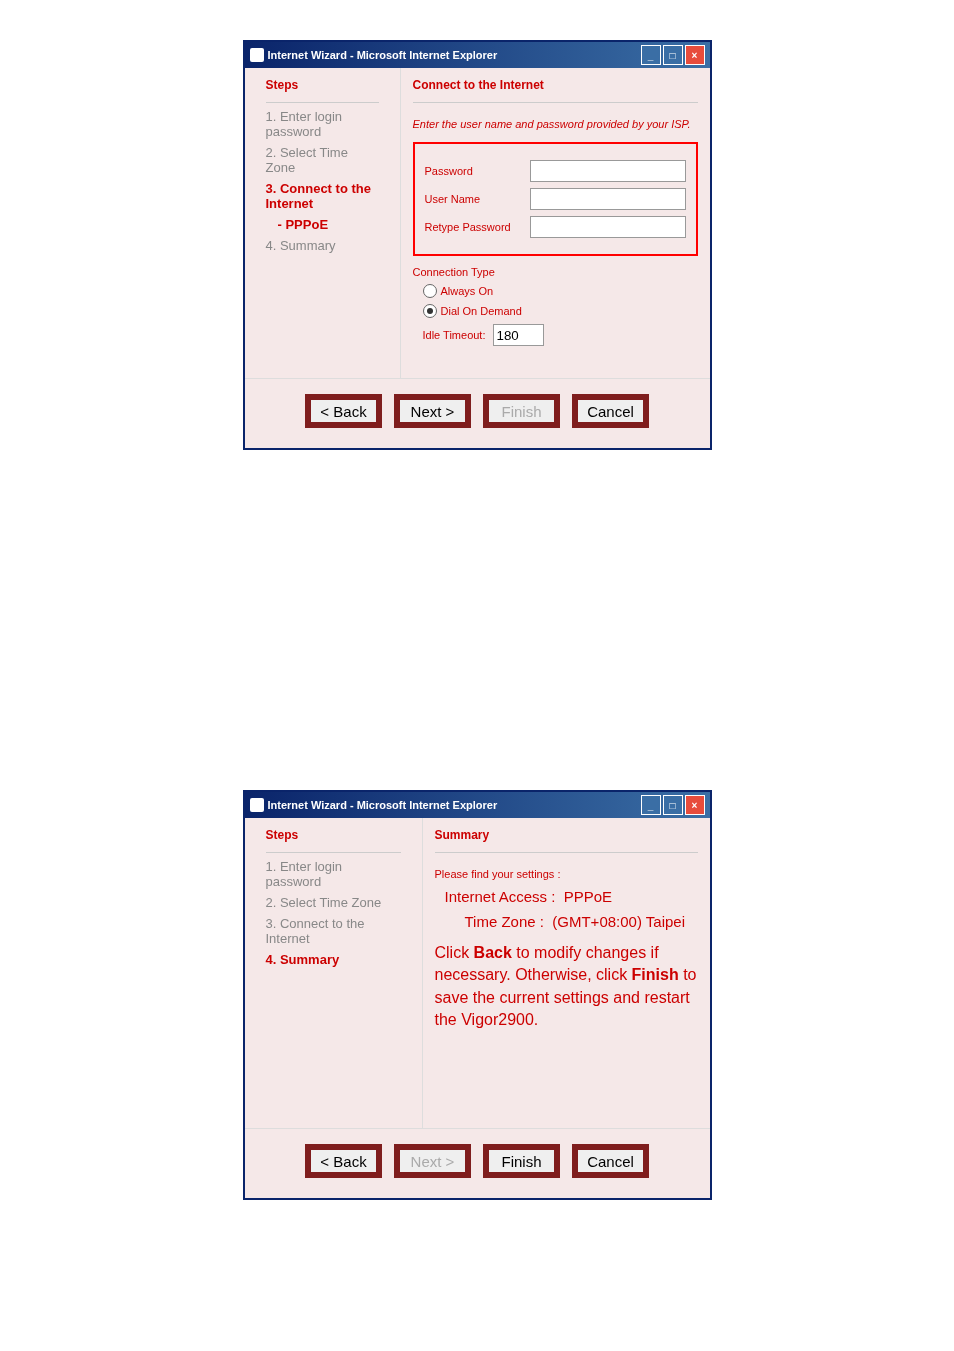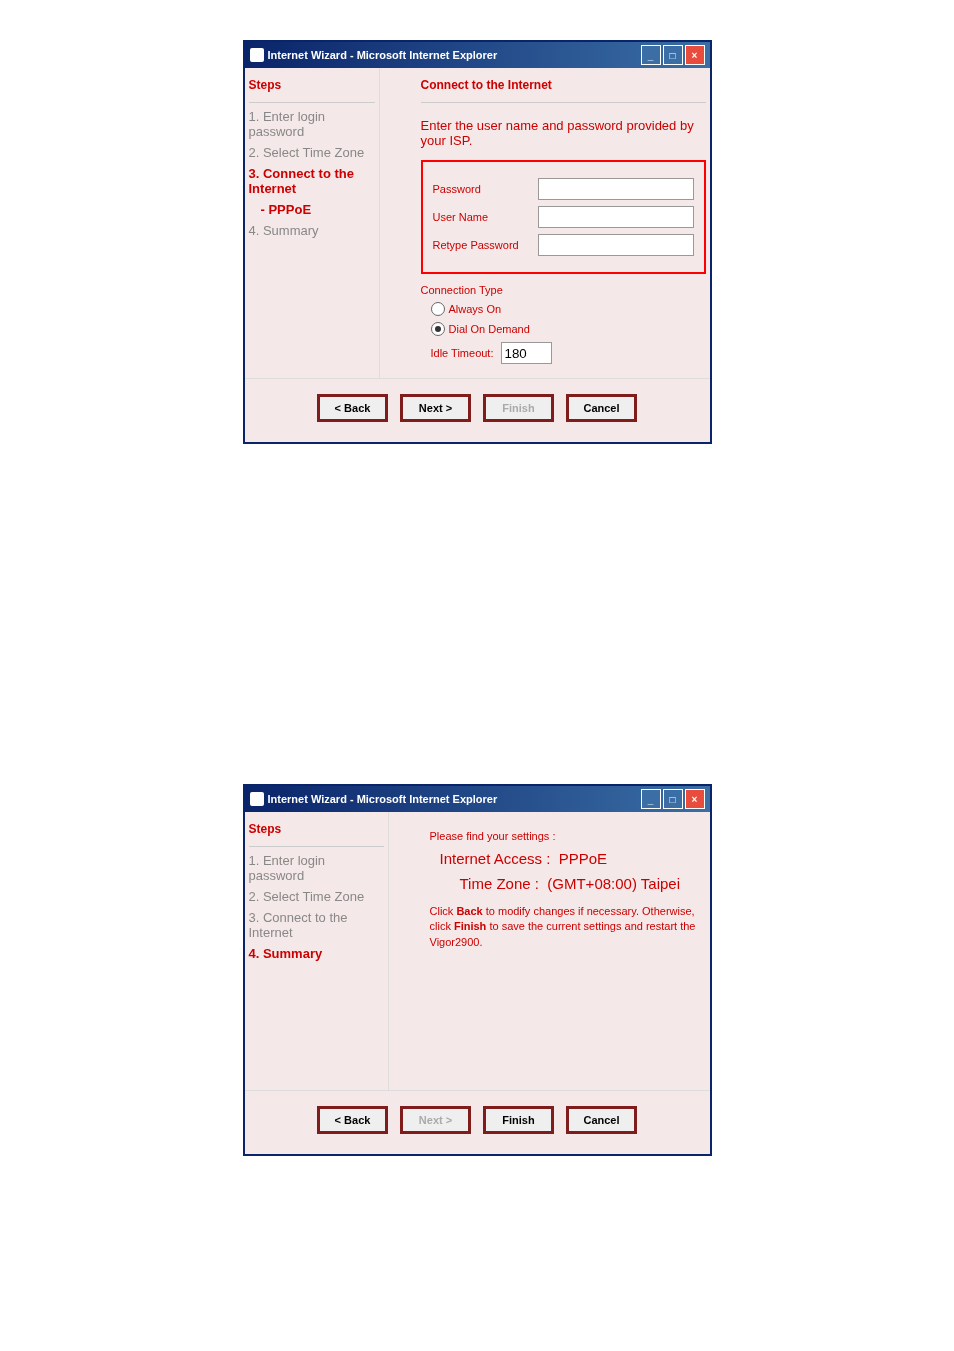--- a/index.html
+++ b/index.html
@@ -56,21 +56,21 @@
     .win-btn.close {
       background: #e74c3c;
     }
     .content-area {
       display: flex;
       background: #f5e8e8;
       background-image: linear-gradient(rgba(245,232,232,0.9), rgba(245,232,232,0.9));
     }
     .sidebar {
       width: 135px;
-      padding: 10px 4px;
+      padding: 10px 21px;
       border-right: 1px solid #ddd;
     }
     .sidebar-title {
       color: #c00;
       font-weight: bold;
       font-size: 12px;
       margin-bottom: 4px;
       padding-bottom: 10px;
       border-bottom: 1px solid #ccc;
     }
@@ -81,35 +81,35 @@
     }
     .step.active {
       color: #c00;
       font-weight: bold;
     }
     .step.sub {
       padding-left: 12px;
     }
     .main {
       flex: 1;
-      padding: 10px 4px;
-      margin-left: 37px;
+      padding: 10px 12px;
     }
     .main-title {
       color: #c00;
       font-weight: bold;
       font-size: 12px;
       padding-bottom: 10px;
       border-bottom: 1px solid #ccc;
       margin-bottom: 15px;
     }
     .instruction {
       color: #c00;
-      font-size: 13px;
+      font-size: 11px;
       margin-bottom: 12px;
+      font-style: italic;
     }
     .red-box {
       border: 2px solid #f00;
       padding: 10px;
       margin-bottom: 8px;
     }
     .form-row {
       display: flex;
       align-items: center;
       margin: 6px 0;
@@ -167,46 +167,45 @@
       display: flex;
       justify-content: center;
       gap: 12px;
       background: #f5e8e8;
       border-top: 1px solid #ddd;
     }
     .btn {
       width: 65px;
       height: 22px;
       background: #efefef;
-      border: 3px solid #7f1d1d;
-      font-size: 11px;
+      border: 6px solid #7f1d1d;
+      font-size: 15px;
       cursor: pointer;
       display: flex;
       align-items: center;
       justify-content: center;
-      font-weight: bold;
     }
     .btn.disabled {
       color: #aaa;
       cursor: default;
     }
     .summary-line {
       color: #c00;
       font-size: 15px;
       margin: 8px 0;
       padding-left: 10px;
     }
     .summary-find {
       color: #c00;
       font-size: 11px;
       margin: 8px 0;
     }
     .summary-note {
       color: #c00;
-      font-size: 11px;
+      font-size: 16px;
       margin-top: 12px;
       line-height: 1.4;
     }
     .page-container {
       padding: 40px 0;
     }
     .spacer-between {
       height: 340px;
     }
     .main-body-fixed {
@@ -299,20 +298,21 @@
   </div>
   <div class="content-area">
     <div class="sidebar">
       <div class="sidebar-title">Steps</div>
       <div class="step">1. Enter login password</div>
       <div class="step">2. Select Time Zone</div>
       <div class="step">3. Connect to the Internet</div>
       <div class="step active">4. Summary</div>
     </div>
     <div class="main">
+      <div class="main-title">Summary</div>
       <div class="main-body-fixed">
         <div class="summary-find">Please find your settings :</div>
         <div class="summary-line">Internet Access :&nbsp;&nbsp;PPPoE</div>
         <div class="summary-line" style="padding-left:30px;">Time Zone :&nbsp;&nbsp;(GMT+08:00) Taipei</div>
         <div class="summary-note">
           <span>Click </span><b>Back</b><span> to modify changes if necessary. Otherwise, click </span><b>Finish</b><span> to save the current settings and restart the Vigor2900.</span>
         </div>
       </div>
     </div>
   </div>

